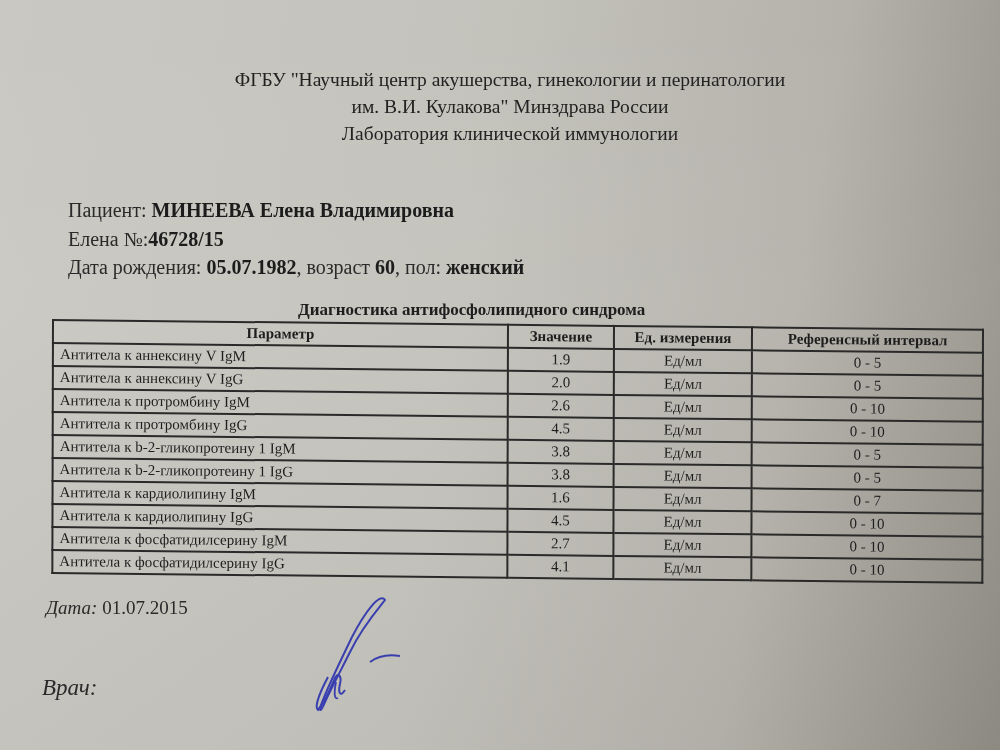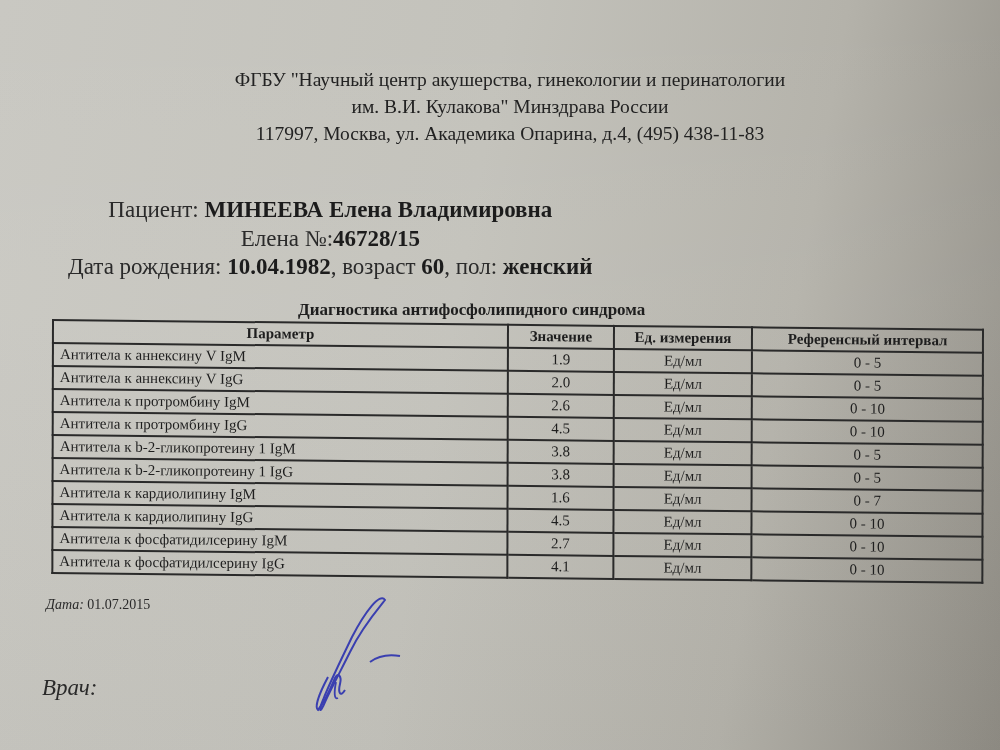--- a/index.html
+++ b/index.html
@@ -13,23 +13,22 @@
     position: absolute; left: 0; top: 0; width: 1000px; height: 750px;
     background: linear-gradient(180deg, rgba(255,255,255,0.0) 0%, rgba(255,255,255,0.04) 40%, rgba(0,0,0,0.02) 100%);
   }
   .header {
     position: absolute; left: 200px; top: 66px; width: 620px;
     text-align: center; font-size: 19.5px; line-height: 27px;
     color: #222;
   }
   .header div { white-space: nowrap; }
   .patient {
-    position: absolute; left: 68px; top: 196px; font-size: 23px; line-height: 28.5px;
+    position: absolute; left: 68px; top: 196px; font-size: 20px; line-height: 28.5px;
     color: #2a2a2a;
-    text-align: center;
   }
   .patient b { color: #1c1c1c; }
   .table-title {
     position: absolute; left: 298px; top: 300px; font-size: 17px; font-weight: bold;
     color: #1e1e1e; white-space: nowrap; text-align: right;
   }
   table.results {
     position: absolute; left: 52px; top: 319px; width: 932px;
     border-collapse: collapse;
     transform: skewY(0.45deg) rotate(0.15deg);
@@ -40,48 +39,48 @@
     border: 2px solid #2a2a2a; padding: 0 6px; height: 21px; line-height: 19px;
   }
   table.results th { font-weight: bold; text-align: center; }
   table.results td.param { text-align: left; }
   table.results td.num, table.results td.unit, table.results td.ref { text-align: center; }
   .col-param { width: 475px; }
   .col-val { width: 95px; }
   .col-unit { width: 130px; }
   .col-ref { width: 230px; }
   .date-line {
-    position: absolute; left: 46px; top: 597px; font-size: 14px; color: #2a2a2a;
+    position: absolute; left: 46px; top: 597px; font-size: 19px; color: #2a2a2a;
   }
   .date-line .lbl { font-style: italic; }
   .doctor {
     position: absolute; left: 42px; top: 675px; font-size: 23px; font-style: italic; color: #2a2a2a;
   }
   .signature { position: absolute; left: 290px; top: 592px; width: 120px; height: 130px; }
 </style>
 </head>
 <body>
 
 <div class="page">
 
   <div class="header">
     <div>ФГБУ "Научный центр акушерства, гинекологии и перинатологии</div>
     <div>им. В.И. Кулакова" Минздрава России</div>
-    <div>117997,  Москва, ул. Академика Опарина, д.4, (495) 438-11-83</div>
+    <div>Лаборатория клинической иммунологии</div>
   </div>
 
   <div class="patient">
     <div>
       <span>Пациент: </span><b>МИНЕЕВА Елена Владимировна</b>
     </div>
     <div>
       <span>Елена №:</span><b>46728/15</b>
     </div>
     <div>
-      <span>Дата рождения: </span><b>10.04.1982</b><span>,  возраст </span><b>60</b><span>,  пол: </span><b>женский</b>
+      <span>Дата рождения: </span><b>05.07.1982</b><span>,  возраст </span><b>60</b><span>,  пол: </span><b>женский</b>
     </div>
   </div>
 
   <div class="table-title">Диагностика антифосфолипидного синдрома</div>
 
   <table class="results">
     <thead>
       <tr>
         <th class="col-param">Параметр</th>
         <th class="col-val">Значение</th>

